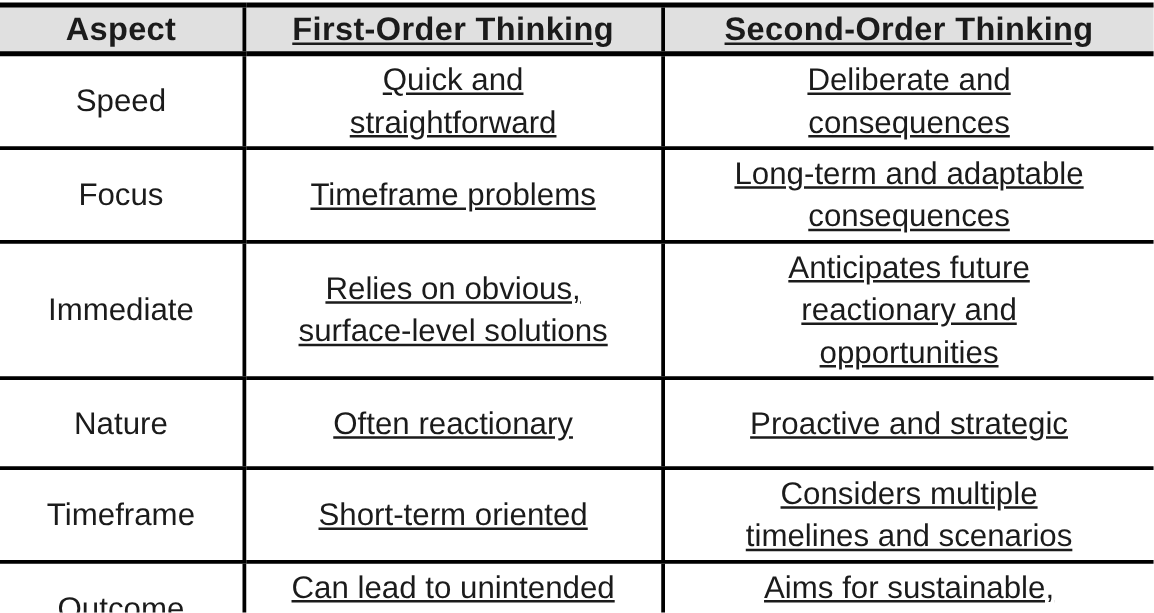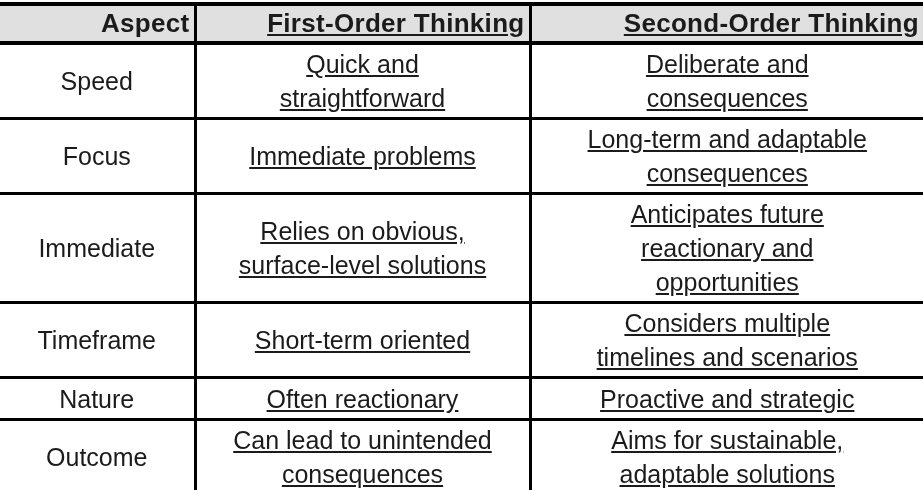--- a/index.html
+++ b/index.html
@@ -27,21 +27,21 @@
   col.col-first  { width: 335px; }
   col.col-second { width: 393px; }
 
   thead th {
     background: var(--header-bg);
     border-top: 4px solid var(--border);
     border-bottom: 4px solid var(--border);
     font-size: 26px;
     font-weight: bold;
     letter-spacing: 0.3px;
-    text-align: right;
+    text-align: center;
     vertical-align: middle;
     padding: 2px 4px;
   }
   thead tr { height: 38px; }
 
   tbody td {
     border-bottom: 3px solid var(--border);
     font-size: 25px;
     line-height: 34px;
     text-align: center;
@@ -82,42 +82,42 @@
   <tbody data-name="table-body">
       <tr data-name="table-row">
         <td data-name="aspect-cell">Speed</td>
         <td data-name="value-cell">Quick and
 straightforward</td>
         <td data-name="value-cell">Deliberate and
 consequences</td>
       </tr>
       <tr data-name="table-row">
         <td data-name="aspect-cell">Focus</td>
-        <td data-name="value-cell">Immediate problems</td>
+        <td data-name="value-cell">Timeframe problems</td>
         <td data-name="value-cell">Long-term and adaptable
 consequences</td>
       </tr>
       <tr data-name="table-row">
         <td data-name="aspect-cell">Immediate</td>
         <td data-name="value-cell">Relies on obvious,
 surface-level solutions</td>
         <td data-name="value-cell">Anticipates future
 reactionary and
 opportunities</td>
       </tr>
       <tr data-name="table-row">
+        <td data-name="aspect-cell">Nature</td>
+        <td data-name="value-cell">Often reactionary</td>
+        <td data-name="value-cell">Proactive and strategic</td>
+      </tr>
+      <tr data-name="table-row">
         <td data-name="aspect-cell">Timeframe</td>
         <td data-name="value-cell">Short-term oriented</td>
         <td data-name="value-cell">Considers multiple
 timelines and scenarios</td>
-      </tr>
-      <tr data-name="table-row">
-        <td data-name="aspect-cell">Nature</td>
-        <td data-name="value-cell">Often reactionary</td>
-        <td data-name="value-cell">Proactive and strategic</td>
       </tr>
       <tr data-name="table-row">
         <td data-name="aspect-cell">Outcome</td>
         <td data-name="value-cell">Can lead to unintended
 consequences</td>
         <td data-name="value-cell">Aims for sustainable,
 adaptable solutions</td>
       </tr>
     </tbody>
 </table>

